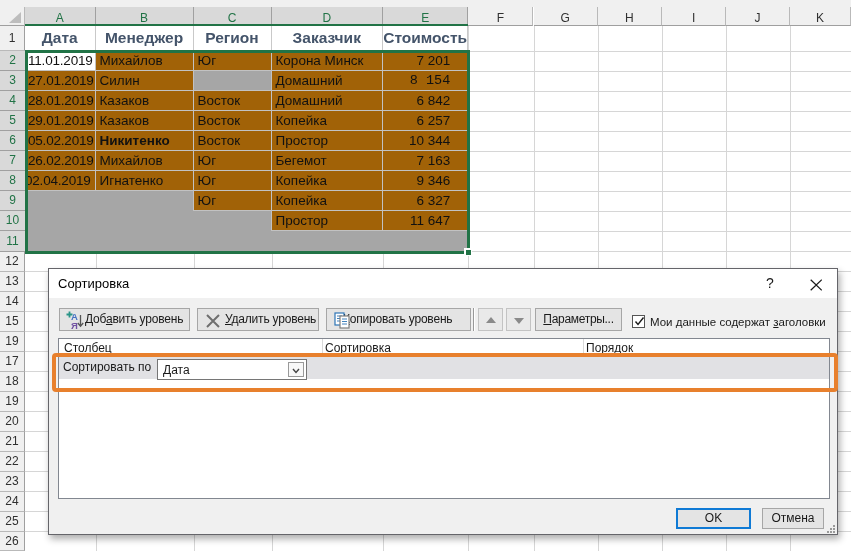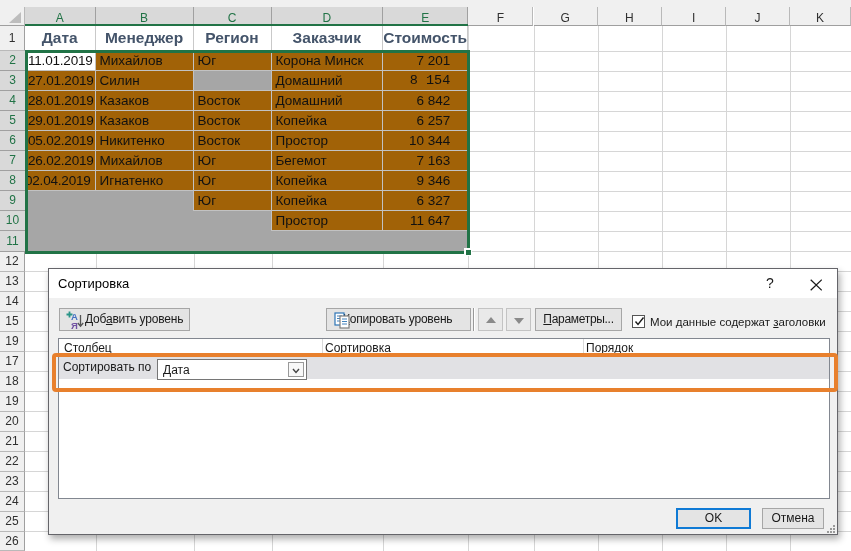--- a/index.html
+++ b/index.html
@@ -131,21 +131,21 @@
 <div class="cell lt" style="left:95.5px;top:91px;width:98px;height:20px;line-height:19px;">Казаков</div>
 <div class="cell lt" style="left:193.5px;top:91px;width:78px;height:20px;line-height:19px;">Восток</div>
 <div class="cell lt" style="left:271.5px;top:91px;width:111.5px;height:20px;line-height:19px;">Домашний</div>
 <div class="cell lt num" style="left:383px;top:91px;width:85.3px;height:20px;line-height:19px;">6 842</div>
 <div class="cell lt" style="left:25px;top:111px;width:70.5px;height:20px;line-height:19px;letter-spacing:-0.2px;padding-left:3px;">29.01.2019</div>
 <div class="cell lt" style="left:95.5px;top:111px;width:98px;height:20px;line-height:19px;">Казаков</div>
 <div class="cell lt" style="left:193.5px;top:111px;width:78px;height:20px;line-height:19px;">Восток</div>
 <div class="cell lt" style="left:271.5px;top:111px;width:111.5px;height:20px;line-height:19px;">Копейка</div>
 <div class="cell lt num" style="left:383px;top:111px;width:85.3px;height:20px;line-height:19px;">6 257</div>
 <div class="cell lt" style="left:25px;top:131px;width:70.5px;height:20px;line-height:19px;letter-spacing:-0.2px;padding-left:3px;">05.02.2019</div>
-<div class="cell lt" style="left:95.5px;top:131px;width:98px;height:20px;line-height:19px;">Никитенко</div>
+<div class="cell lt" style="left:95.5px;top:131px;width:98px;height:20px;line-height:19px;font-weight:bold;">Никитенко</div>
 <div class="cell lt" style="left:193.5px;top:131px;width:78px;height:20px;line-height:19px;">Восток</div>
 <div class="cell lt" style="left:271.5px;top:131px;width:111.5px;height:20px;line-height:19px;">Простор</div>
 <div class="cell lt num" style="left:383px;top:131px;width:85.3px;height:20px;line-height:19px;">10 344</div>
 <div class="cell lt" style="left:25px;top:151px;width:70.5px;height:20px;line-height:19px;letter-spacing:-0.2px;padding-left:3px;">26.02.2019</div>
 <div class="cell lt" style="left:95.5px;top:151px;width:98px;height:20px;line-height:19px;">Михайлов</div>
 <div class="cell lt" style="left:193.5px;top:151px;width:78px;height:20px;line-height:19px;">Юг</div>
 <div class="cell lt" style="left:271.5px;top:151px;width:111.5px;height:20px;line-height:19px;">Бегемот</div>
 <div class="cell lt num" style="left:383px;top:151px;width:85.3px;height:20px;line-height:19px;">7 163</div>
 <div class="cell lt" style="left:25px;top:171px;width:70.5px;height:20px;line-height:19px;letter-spacing:-0.2px;padding-left:0;">02.04.2019</div>
 <div class="cell lt" style="left:95.5px;top:171px;width:98px;height:20px;line-height:19px;">Игнатенко</div>
@@ -181,20 +181,25 @@
     </svg>
 
 <div class="btn" style="left:10px;width:131px">
   <svg class="ab" style="left:6px;top:2px" width="19" height="19" viewBox="0 0 19 19">
     <path d="M3.5 0.5 V6.5 M0.5 3.5 H6.5" stroke="#2a9487" stroke-width="1.8"></path>
     <text x="5" y="9" font-size="9.5" font-weight="bold" fill="#4472c4" font-family="Liberation Sans">А</text>
     <text x="5" y="18" font-size="9.5" font-weight="bold" fill="#7252a3" font-family="Liberation Sans">Я</text>
     <path d="M14.5 4 V14.5 M11.8 12 L14.5 15.2 L17.2 12" stroke="#555" stroke-width="1.3" fill="none"></path>
   </svg>
   <span style="margin-left:25px">Доб<u>а</u>вить уровень</span></div>
+<div class="btn" style="left:148px;width:122px">
+  <svg class="ab" style="left:8px;top:5px" width="14" height="14" viewBox="0 0 14 14">
+        <path d="M1 1 L13 13 M13 1 L1 13" stroke="#6e6e6e" stroke-width="2" fill="none"></path>
+      </svg>
+  <span style="margin-left:27px"><u>У</u>далить уровень</span></div>
 <div class="btn" style="left:277px;width:145px">
   <svg class="ab" style="left:7px;top:3px" width="17" height="17" viewBox="0 0 17 17">
     <rect x="1" y="1" width="9" height="12" fill="#fff" stroke="#2e75b6" stroke-width="1.2"></rect>
     <path d="M3 4 H8 M3 6.5 H8 M3 9 H8" stroke="#2e75b6" stroke-width="0.9"></path>
     <rect x="6" y="4" width="9" height="12" fill="#fff" stroke="#7f7f7f" stroke-width="1.2"></rect>
     <path d="M8 7 H13 M8 9.5 H13 M8 12 H13" stroke="#2e75b6" stroke-width="0.9"></path>
   </svg>
   <span style="margin-left:16px"><u>К</u>опировать уровень</span></div>
 <div class="ab" style="left:424px;top:39px;width:1px;height:23px;background:#999"></div>
 <div class="ab" style="left:425px;top:39px;width:1px;height:23px;background:#fff"></div>

